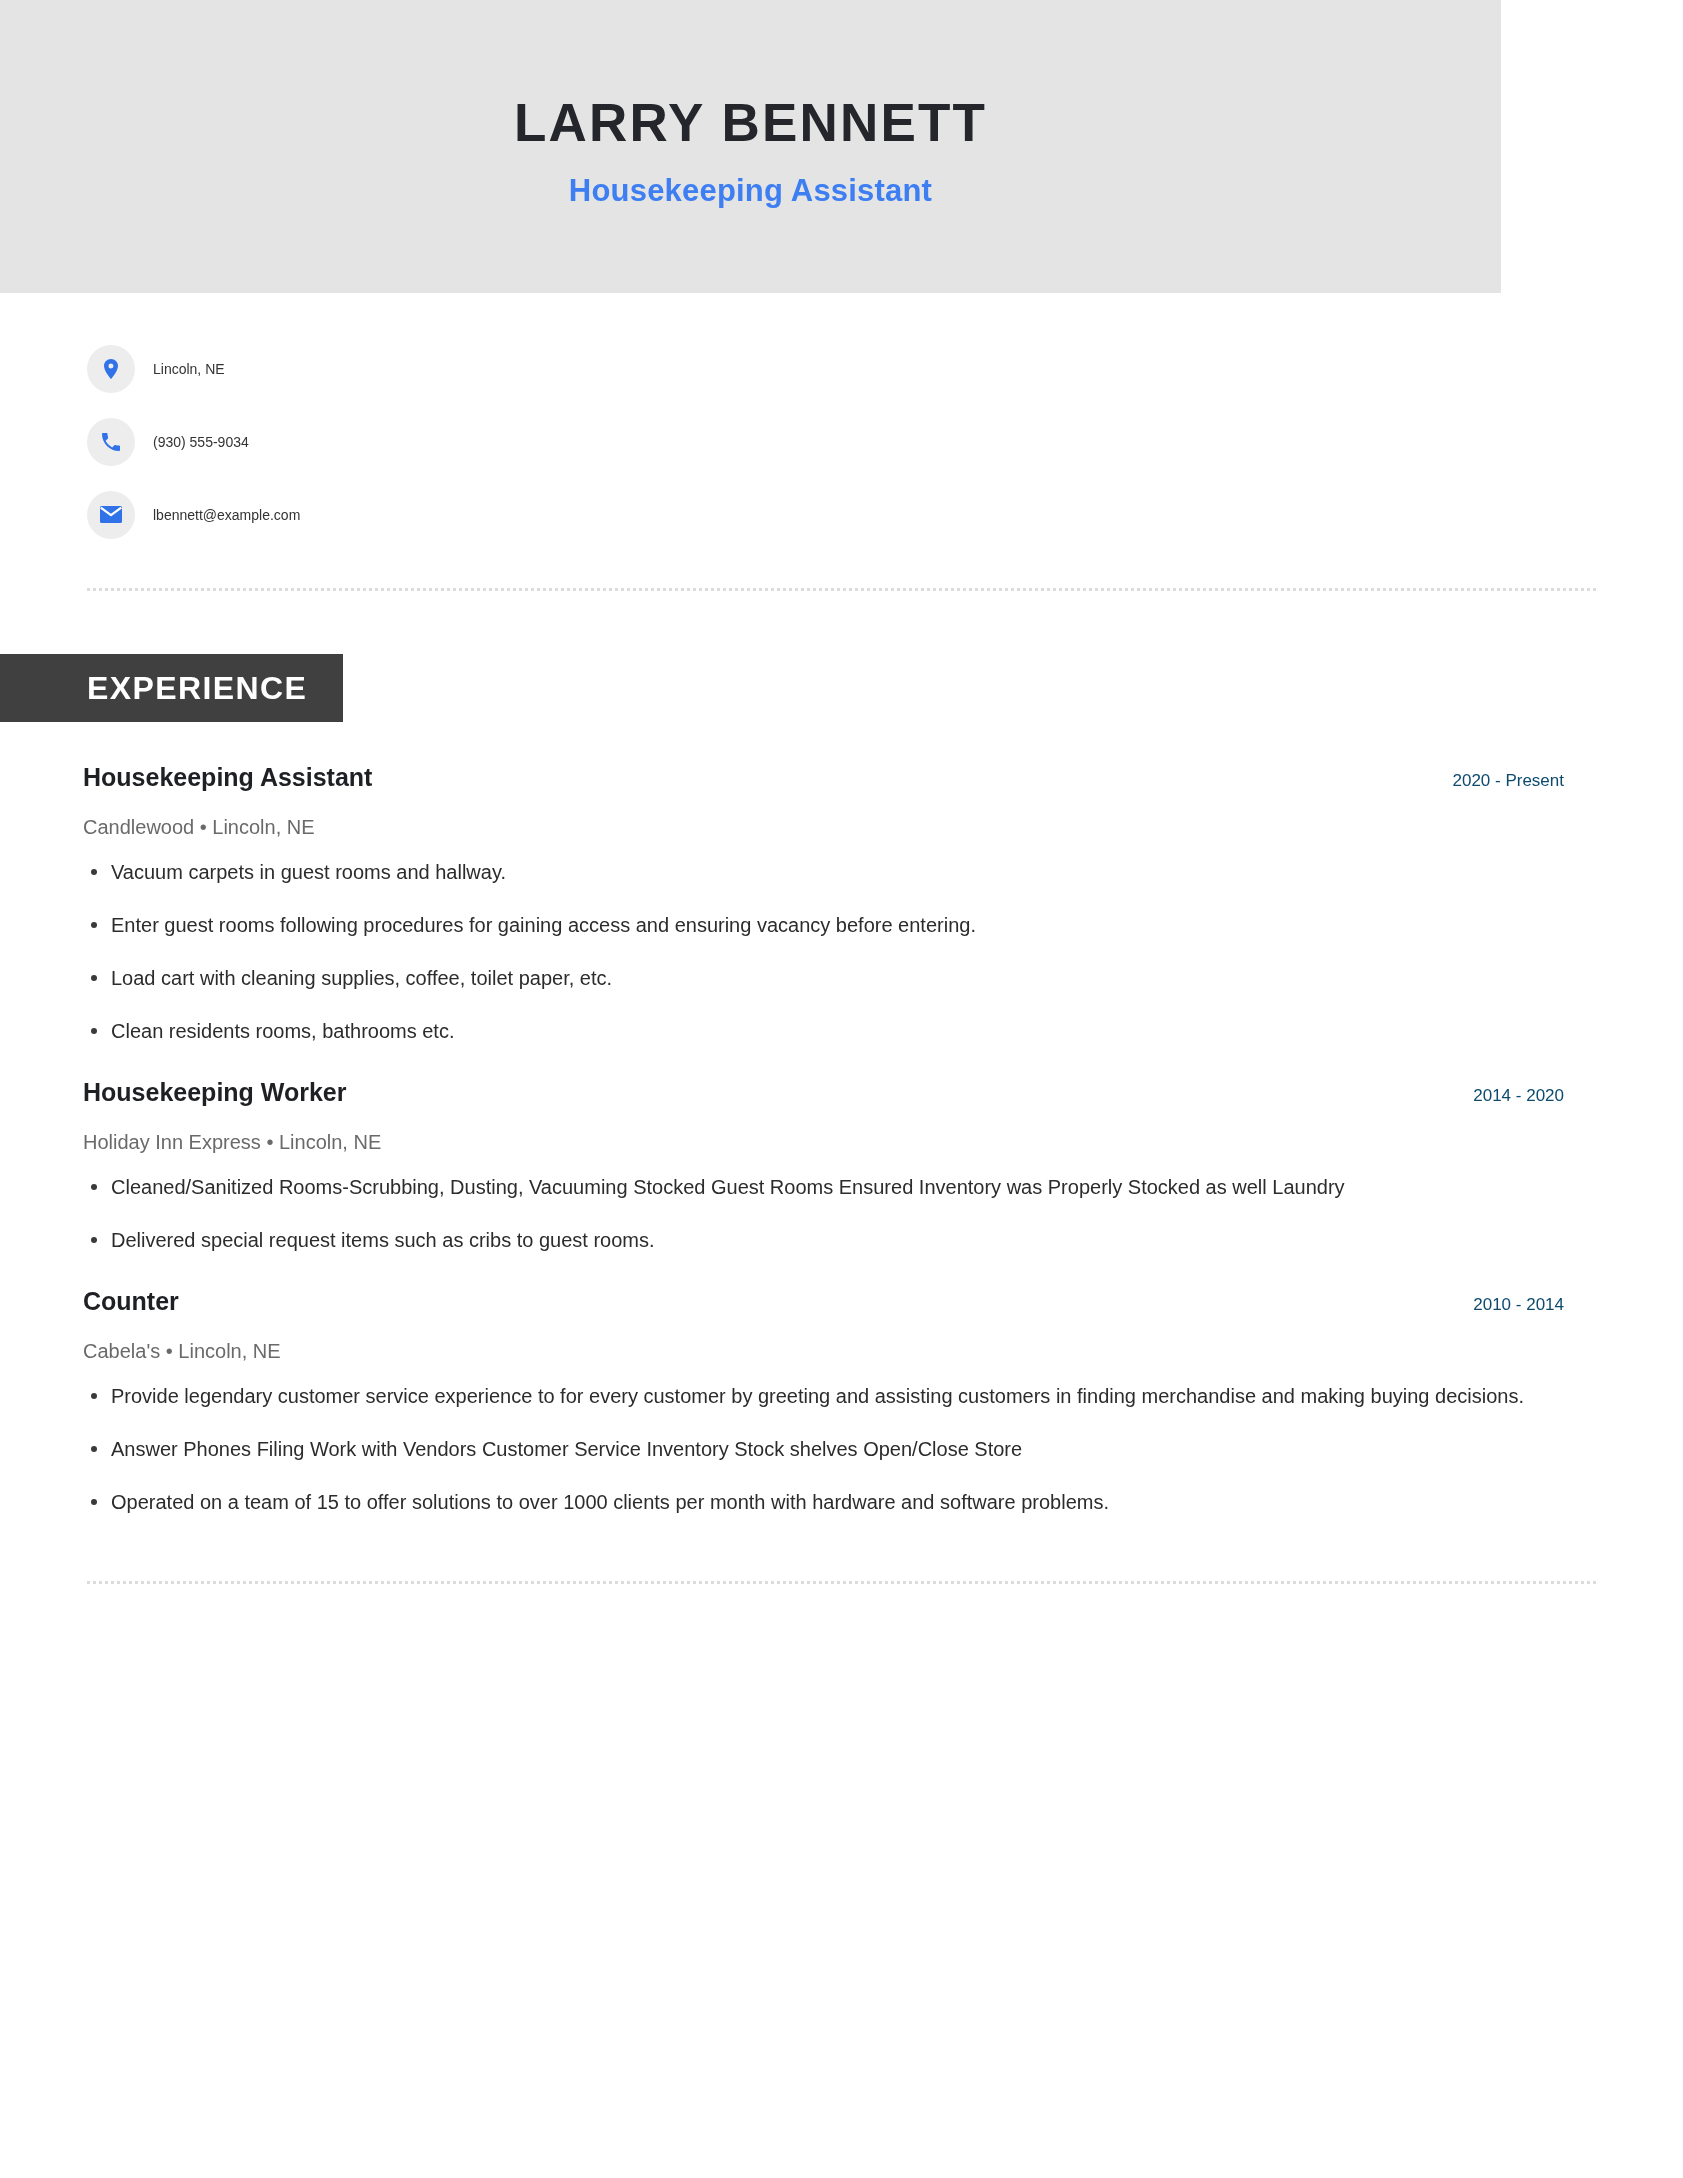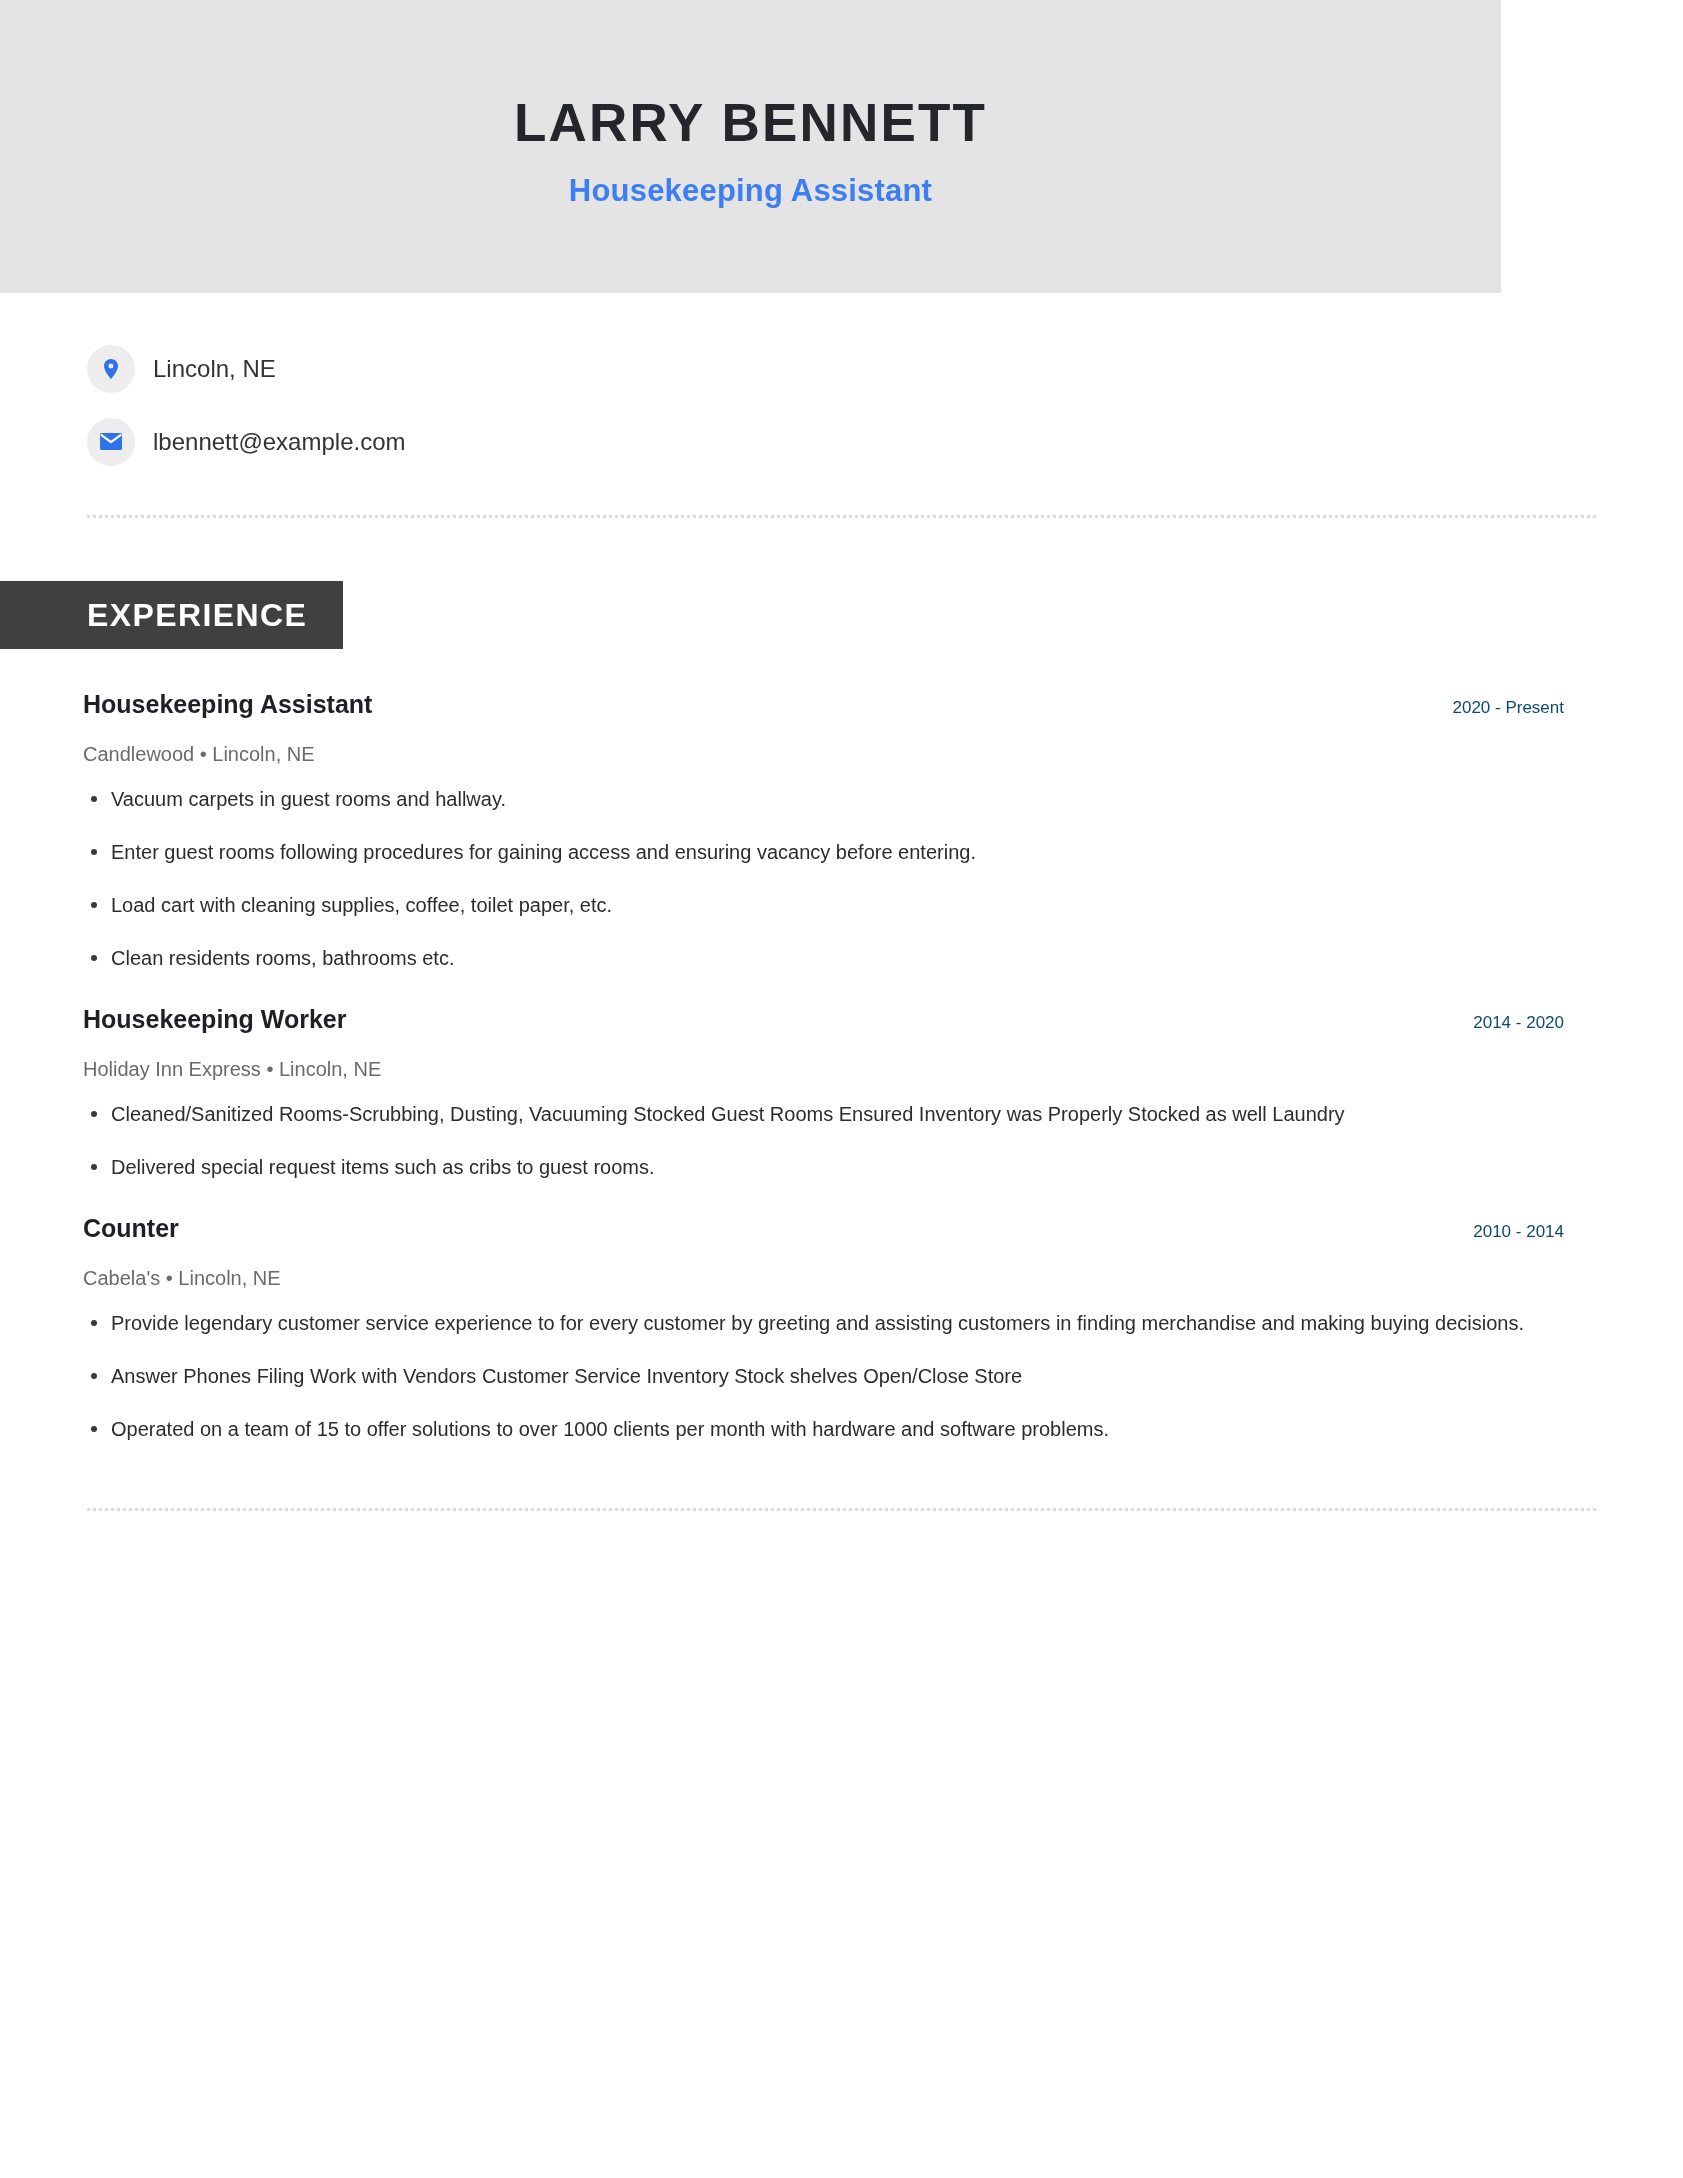--- a/index.html
+++ b/index.html
@@ -73,21 +73,21 @@
     display: flex;
     align-items: center;
     justify-content: center;
     flex: 0 0 48px;
     margin-right: 18px;
   }
   .contact-icon svg {
     display: block;
   }
   .contact-text {
-    font-size: 24px;
+    font-size: 14px;
     color: #333333;
     line-height: 1;
   }
 
   
   .divider {
     height: 0;
     border-top: 3px dotted #dcdcdc;
     margin: 0 87px 0 87px;
   }
@@ -182,20 +182,28 @@
 
     <div class="contact-row">
       <span class="contact-icon">
         <svg width="24" height="24" viewBox="0 0 24 24">
             <path fill="#3272e8" d="M12 2c-3.9 0-7 3.1-7 7 0 5.2 7 13 7 13s7-7.8 7-13c0-3.9-3.1-7-7-7zm0 9.5a2.5 2.5 0 1 1 0-5 2.5 2.5 0 0 1 0 5z"></path>
           </svg>
       </span>
       <span class="contact-text">Lincoln, NE</span>
     </div>
 
+    <div class="contact-row">
+      <span class="contact-icon">
+        <svg width="24" height="24" viewBox="0 0 24 24">
+            <path fill="#3272e8" d="M6.6 10.8c1.4 2.8 3.8 5.1 6.6 6.6l2.2-2.2c.3-.3.7-.4 1-.2 1.2.4 2.4.6 3.6.6.6 0 1 .4 1 1V20c0 .6-.4 1-1 1-9.4 0-17-7.6-17-17 0-.6.4-1 1-1h3.5c.6 0 1 .4 1 1 0 1.3.2 2.5.6 3.6.1.4 0 .8-.2 1l-2.3 2.2z"></path>
+          </svg>
+      </span>
+      <span class="contact-text">(930) 555-9034</span>
+    </div>
 
     <div class="contact-row">
       <span class="contact-icon">
         <svg width="24" height="20" viewBox="0 0 24 20">
             <rect x="1" y="1" width="22" height="17" rx="1.5" fill="#3272e8"></rect>
             <path d="M1.8 2.6 12 10.2 22.2 2.6" stroke="#ffffff" stroke-width="2.2" fill="none" stroke-linejoin="round"></path>
           </svg>
       </span>
       <span class="contact-text">lbennett@example.com</span>
     </div>

